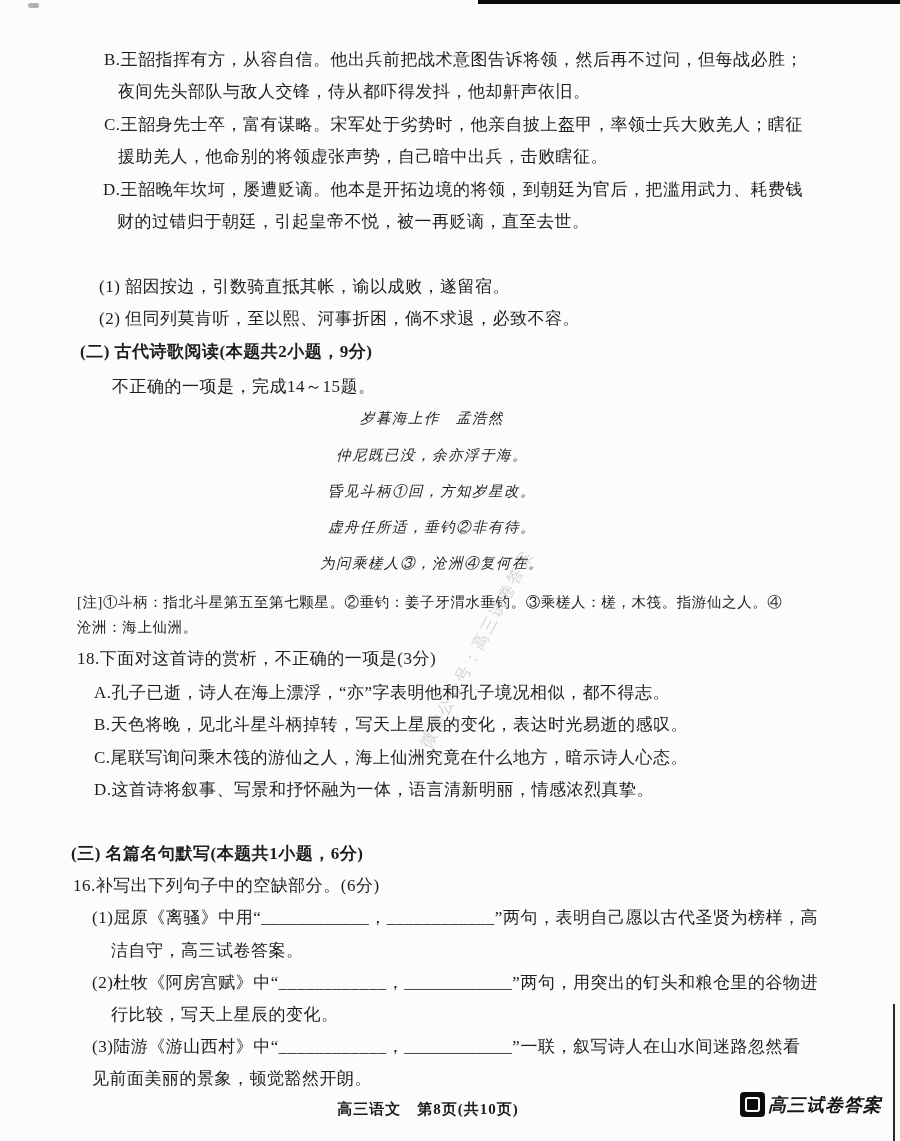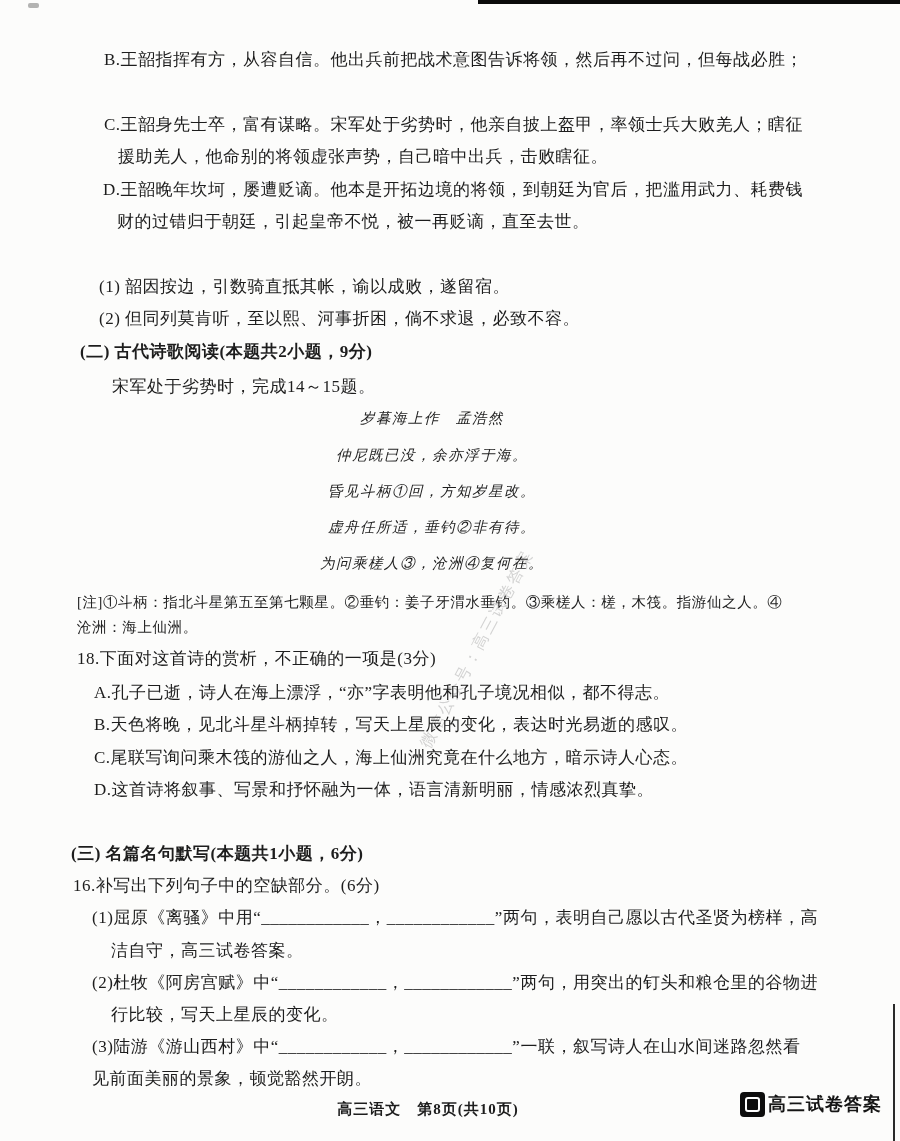--- a/index.html
+++ b/index.html
@@ -22,21 +22,21 @@
     font-size:15px; font-weight:bold; letter-spacing:1px;
   }
   .watermark {
     position:absolute; left:416px; top:742px;
     transform:rotate(-62deg); transform-origin:left top;
     color:rgba(160,160,160,0.45); font-size:16px; letter-spacing:2.5px;
     white-space:nowrap; font-family:"Liberation Sans",sans-serif;
   }
   .badge {
     position:absolute; right:18px; top:1092px;
-    display:flex; align-items:flex-start; gap:3px;
+    display:flex; align-items:center; gap:3px;font-style:italic;
   }
   .badge-icon {
     width:25px; height:25px; background:#0d0d0d; border-radius:4px;
     display:flex; align-items:center; justify-content:center;
   }
   .badge-glyph {
     width:11px; height:11px; border:2px solid #fff; border-radius:3px; display:block;
   }
   .badge-text {
     font-family:"Liberation Sans",sans-serif; font-weight:bold;
@@ -51,30 +51,31 @@
 
 <div class="page">
 
   <div class="scan-speck"></div>
   <div class="scan-top"></div>
   <div class="scan-right"></div>
 
   <div class="watermark">微信公众号：高三试卷答案</div>
 
   <div class="ln" style="left:104px;top:50px">B.王韶指挥有方，从容自信。他出兵前把战术意图告诉将领，然后再不过问，但每战必胜；</div>
+  <div class="ln" style="left:118px;top:82px">夜间先头部队与敌人交锋，侍从都吓得发抖，他却鼾声依旧。</div>
   <div class="ln" style="left:104px;top:115px">C.王韶身先士卒，富有谋略。宋军处于劣势时，他亲自披上盔甲，率领士兵大败羌人；瞎征</div>
   <div class="ln" style="left:118px;top:147px">援助羌人，他命别的将领虚张声势，自己暗中出兵，击败瞎征。</div>
   <div class="ln" style="left:117px;top:212px">财的过错归于朝廷，引起皇帝不悦，被一再贬谪，直至去世。</div>
   <div class="ln" style="left:103px;top:180px">D.王韶晚年坎坷，屡遭贬谪。他本是开拓边境的将领，到朝廷为官后，把滥用武力、耗费钱</div>
 
   <div class="ln" style="left:99px;top:277px">(1) 韶因按边，引数骑直抵其帐，谕以成败，遂留宿。</div>
   <div class="ln" style="left:99px;top:309px">(2) 但同列莫肯听，至以熙、河事折困，倘不求退，必致不容。</div>
 
   <div class="ln bold" style="left:80px;top:342px">(二) 古代诗歌阅读(本题共2小题，9分)</div>
-  <div class="ln" style="left:112px;top:377px">宋军处于劣势时，完成14～15题。</div>
+  <div class="ln" style="left:112px;top:377px">不正确的一项是，完成14～15题。</div>
 
   <div class="ln poem" style="top:410px">岁暮海上作　孟浩然</div>
   <div class="ln poem" style="top:447px">仲尼既已没，余亦浮于海。</div>
   <div class="ln poem" style="top:483px">昏见斗柄①回，方知岁星改。</div>
   <div class="ln poem" style="top:519px">虚舟任所适，垂钓②非有待。</div>
   <div class="ln poem" style="top:555px">为问乘槎人③，沧洲④复何在。</div>
 
   <div class="ln note" style="left:77px;top:594px">[注]①斗柄：指北斗星第五至第七颗星。②垂钓：姜子牙渭水垂钓。③乘槎人：槎，木筏。指游仙之人。④</div>
   <div class="ln note" style="left:77px;top:619px">沧洲：海上仙洲。</div>
 

